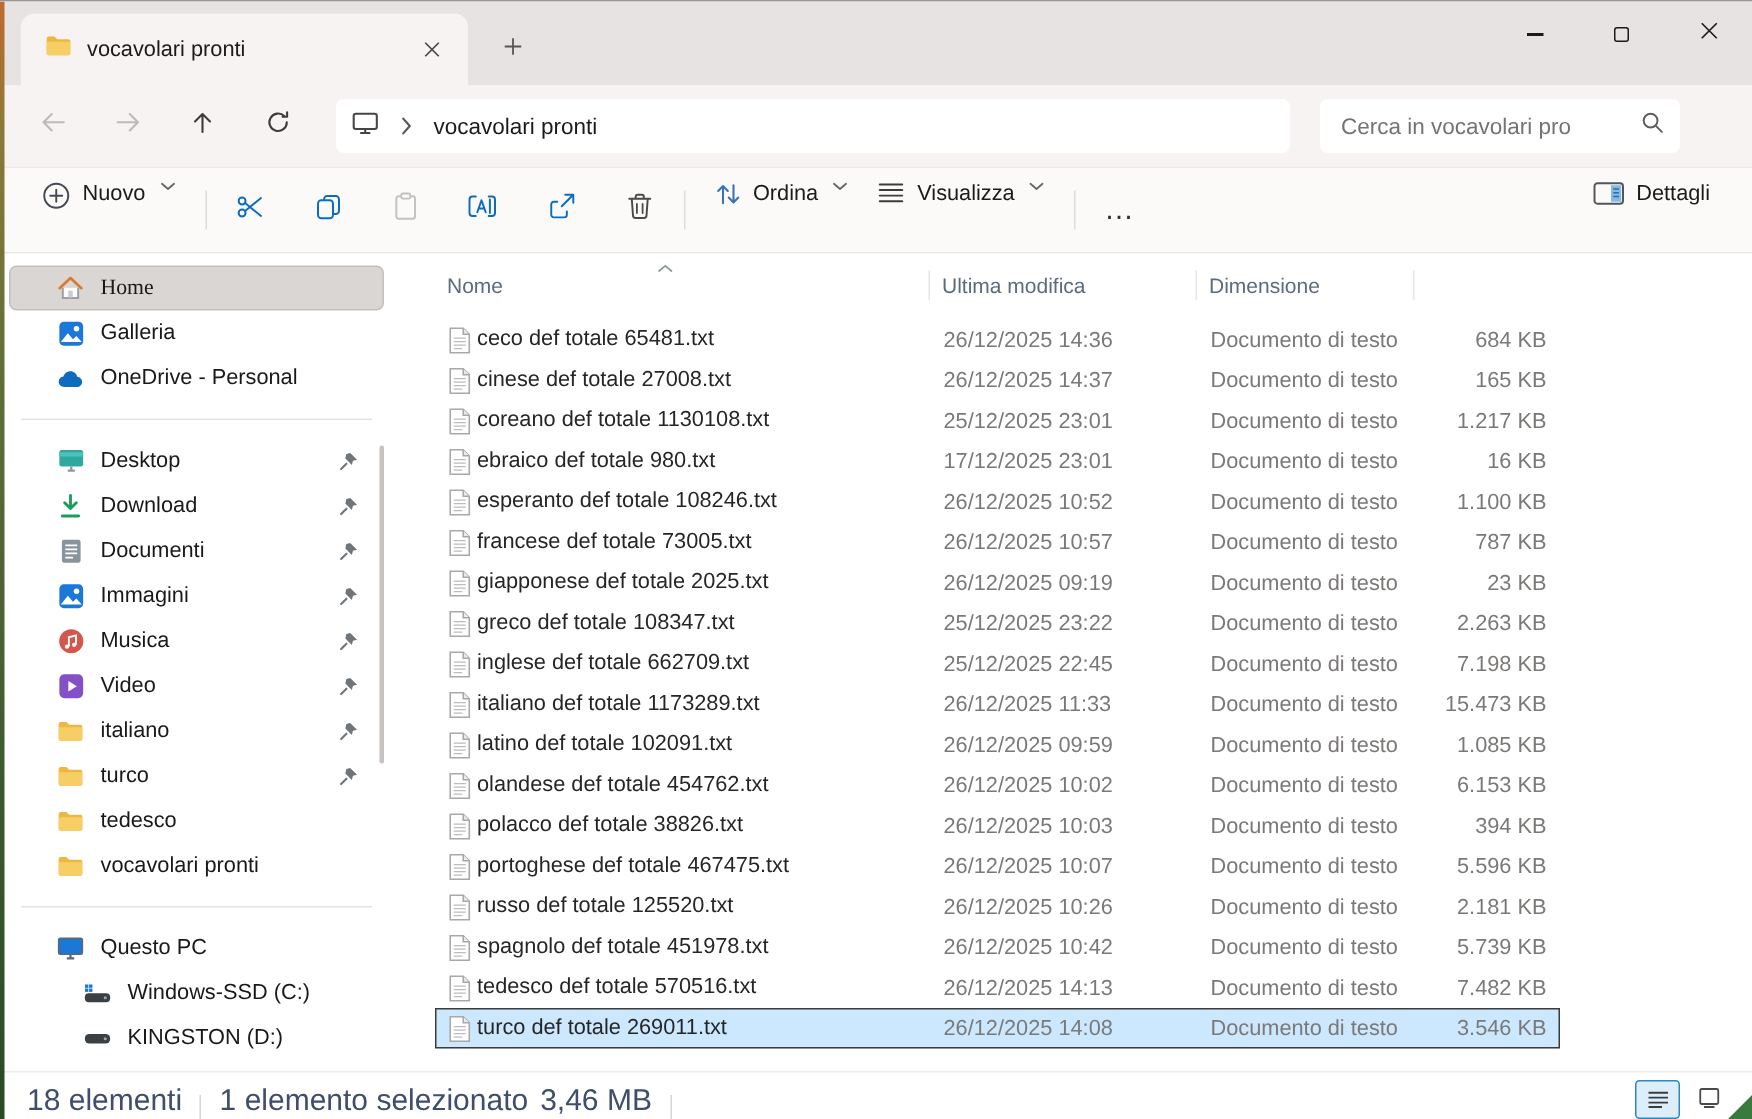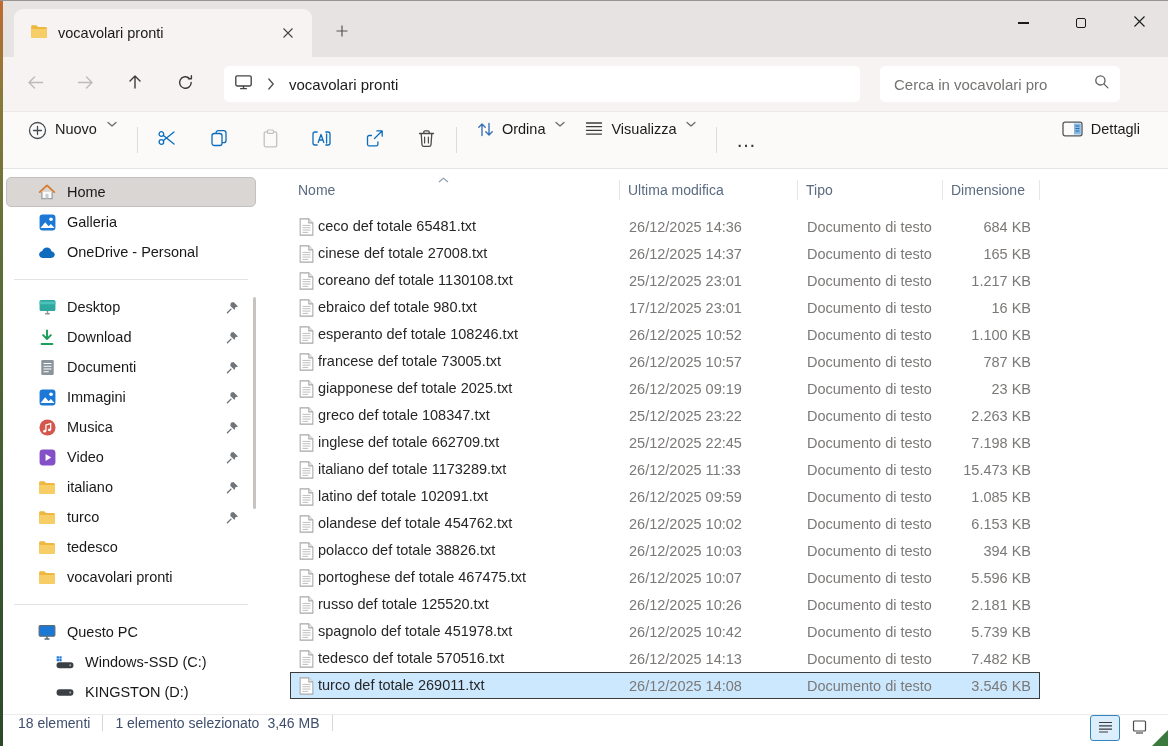--- a/index.html
+++ b/index.html
@@ -54,21 +54,21 @@
   .ticon + .ticon { margin-left:14px; }
   .tb-right { margin-left:auto; display:flex; align-items:center; }
   .chev { margin-left:2px; display:flex; }
 
   
   .main { position:absolute; left:0; top:168px; right:0; bottom:32px; background:#ffffff; }
   .sidebar { position:absolute; left:0; top:0; width:262px; bottom:0; padding-top:8px; }
   .sitem { position:relative; height:30px; display:flex; align-items:center; padding-left:30px;
     font-size:14.5px; color:#191919; border:1px solid transparent; border-radius:5px; margin:0 6px; }
   .sitem .icn { width:20px; display:flex; justify-content:center; margin-right:10px; flex:0 0 20px; }
-  .sitem.sel { background:#d9d6d4; border-color:#c3c0be; }
+  .sitem.sel { background:#d9d6d4; border-color:#c3c0be;font-family:Liberation Serif, serif; }
   .sitem.ind { padding-left:48px; }
   .sitem .pin { position:absolute; right:16px; top:8px; }
   .side-sep { height:1px; background:#e5e3e1; margin:12px 14px; }
   .side-scroll { position:absolute; left:253px; top:128px; width:3px; height:212px; background:#c6c3c1; border-radius:2px; }
 
   
   .filelist { position:absolute; left:290px; top:0; width:750px; bottom:0; }
   .lheader { position:relative; display:grid; grid-template-columns:330px 178px 145px 97px; height:30px; margin-top:6px; }
   .hcell { position:relative; display:flex; align-items:center; padding-left:8px;
     font-size:14px; color:#5b6b80; }
@@ -79,22 +79,22 @@
     border:1px solid transparent; }
   .row.sel { background:#cce8ff; border-color:#3b3b3a; }
   .cell { font-size:14.5px; white-space:nowrap; overflow:hidden; }
   .c-name { display:flex; align-items:flex-start; padding-left:8px; color:#262626; gap:4px; }
   .c-name .ficon { display:flex; flex:0 0 auto; }
   .c-mod, .c-tipo { color:#7b7977; padding-left:8px; }
   .c-size { color:#7b7977; text-align:right; padding-right:10px; }
 
   
   .statusbar { position:absolute; left:0; bottom:0; right:0; height:32px; background:#ffffff;
-    border-top:1px solid #ebebeb; display:flex; align-items:flex-start; padding-left:18px;
-    font-size:14px; color:#3f4e6d; }
+    border-top:1px solid #ebebeb; display:flex; align-items:flex-end; padding-left:18px;
+    font-size:20px; color:#3f4e6d; }
   .st-sep { width:1px; height:16px; background:#d8d6d4; margin:0 12px; }
   .viewtoggles { margin-left:auto; display:flex; align-items:center; gap:4px; margin-right:14px; }
   .vbtn { width:30px; height:26px; display:flex; align-items:center; justify-content:center;
     border:1px solid transparent; border-radius:3px; }
   .vbtn.active { background:#dceefb; border-color:#2f86c0; }
 </style>
 </head>
 <body>
 
 <div class="desk-left"></div>
@@ -468,21 +468,20 @@
     </div>
   <div class="side-scroll"></div>
 
   <div class="filelist">
     <div class="lheader" id="lheader">
       <span class="sortmark"><svg width="11" height="6" viewBox="0 0 11 6">
             <path d="M1 5l4.5-3.8L10 5" fill="none" stroke="#8a97a8" stroke-width="1.1"></path>
           </svg></span>
     <div class="hcell">Nome</div>
         <div class="hcell">Ultima modifica</div>
-        <div class="hcell">Tipo</div>
         <div class="hcell">Dimensione</div>
       </div>
     <div class="rows" id="rows">
         <div class="row">
           <div class="cell c-name">
             <span class="ficon">
               <svg width="15" height="18" viewBox="0 0 14 17">
                 <path d="M1 .8h8.2L13 4.6v11.6H1z" fill="#fff" stroke="#a8a8a8" stroke-width="1"></path>
                 <path d="M9.2.8v3.8H13" fill="#ececec" stroke="#a8a8a8" stroke-width="1"></path>
                 <path d="M3.2 7h7.6M3.2 9.2h7.6M3.2 11.4h7.6M3.2 13.6h5.4" stroke="#bcbcbc" stroke-width="0.9"></path>

